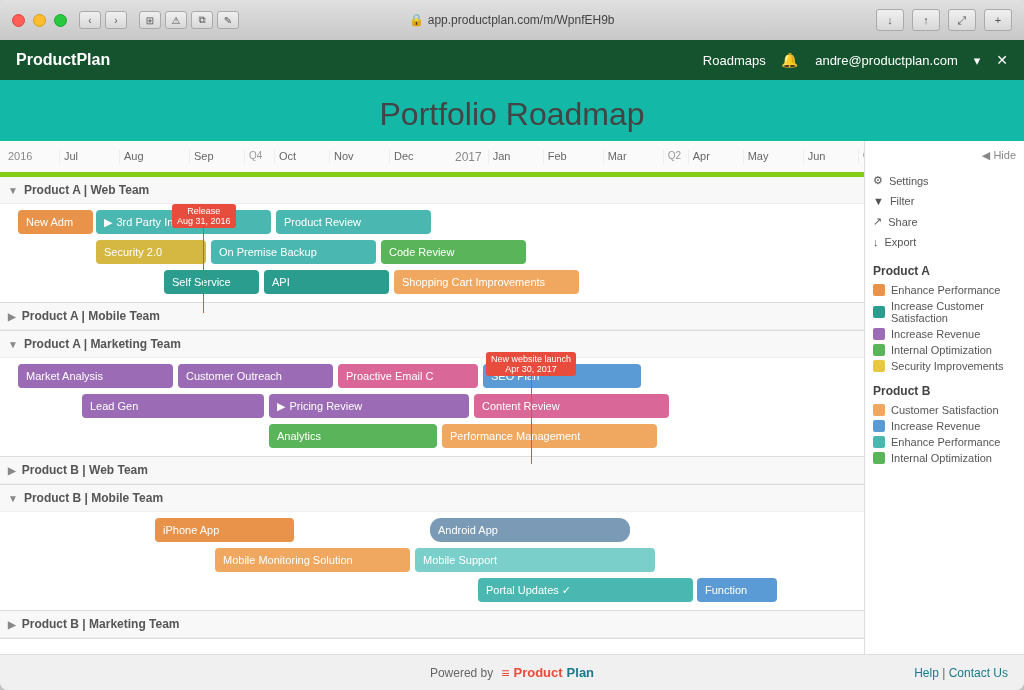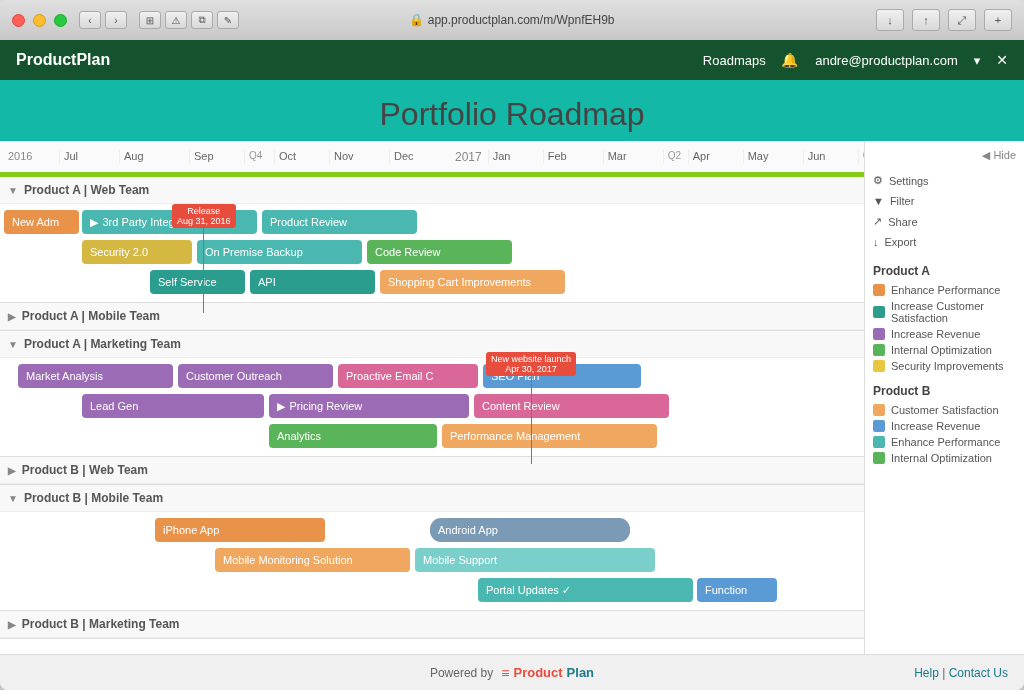--- a/index.html
+++ b/index.html
@@ -156,21 +156,21 @@
 
               </div>
             </div>
           </div>
 
           <div class="group">
             <div class="group-header">
               <span class="group-toggle">▼</span>
               <span>Product A | Web Team</span>
             </div>
-            <div class="group-content" style="position:relative; padding: 2px 0 4px;">
+            <div class="group-content" style="position:relative; padding: 2px 14px 4px;">
 
               <div style="position:absolute; left:172px; top:0; z-index:20;">
                 <div style="background:#e74c3c; color:white; font-size:9px; padding:2px 5px; border-radius:3px; text-align:center;">
                   <div>Release</div>
                   <div>Aug 31, 2016</div>
                 </div>
                 <div style="width:1px; height:85px; background:#e74c3c; margin: 0 auto;"></div>
               </div>
 
               <div class="gantt-row">
@@ -243,21 +243,21 @@
           </div>
 
           <div class="group">
             <div class="group-header">
               <span class="group-toggle">▼</span>
               <span>Product B | Mobile Team</span>
             </div>
             <div class="group-content" style="position:relative; padding: 2px 0 4px;">
 
               <div class="gantt-row">
-                <div class="gantt-bar orange" style="left:155px; width:170px;">iPhone App</div>
+                <div class="gantt-bar orange" style="left:155px; width:139px;">iPhone App</div>
                 <div class="gantt-bar gray-blue" style="left:430px; width:200px;">Android App</div>
               </div>
 
               <div class="gantt-row">
                 <div class="gantt-bar light-orange" style="left:215px; width:195px;">Mobile Monitoring Solution</div>
                 <div class="gantt-bar light-teal" style="left:415px; width:240px;">Mobile Support</div>
               </div>
 
               <div class="gantt-row">
                 <div class="gantt-bar teal" style="left:478px; width:215px;">Portal Updates ✓</div>

